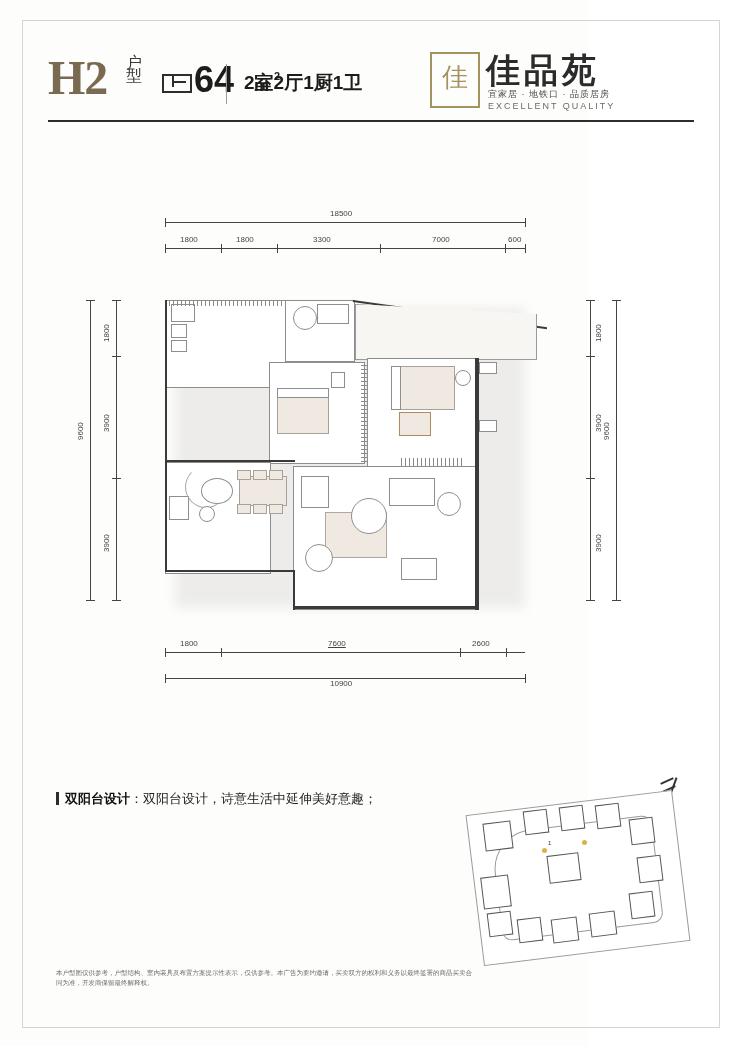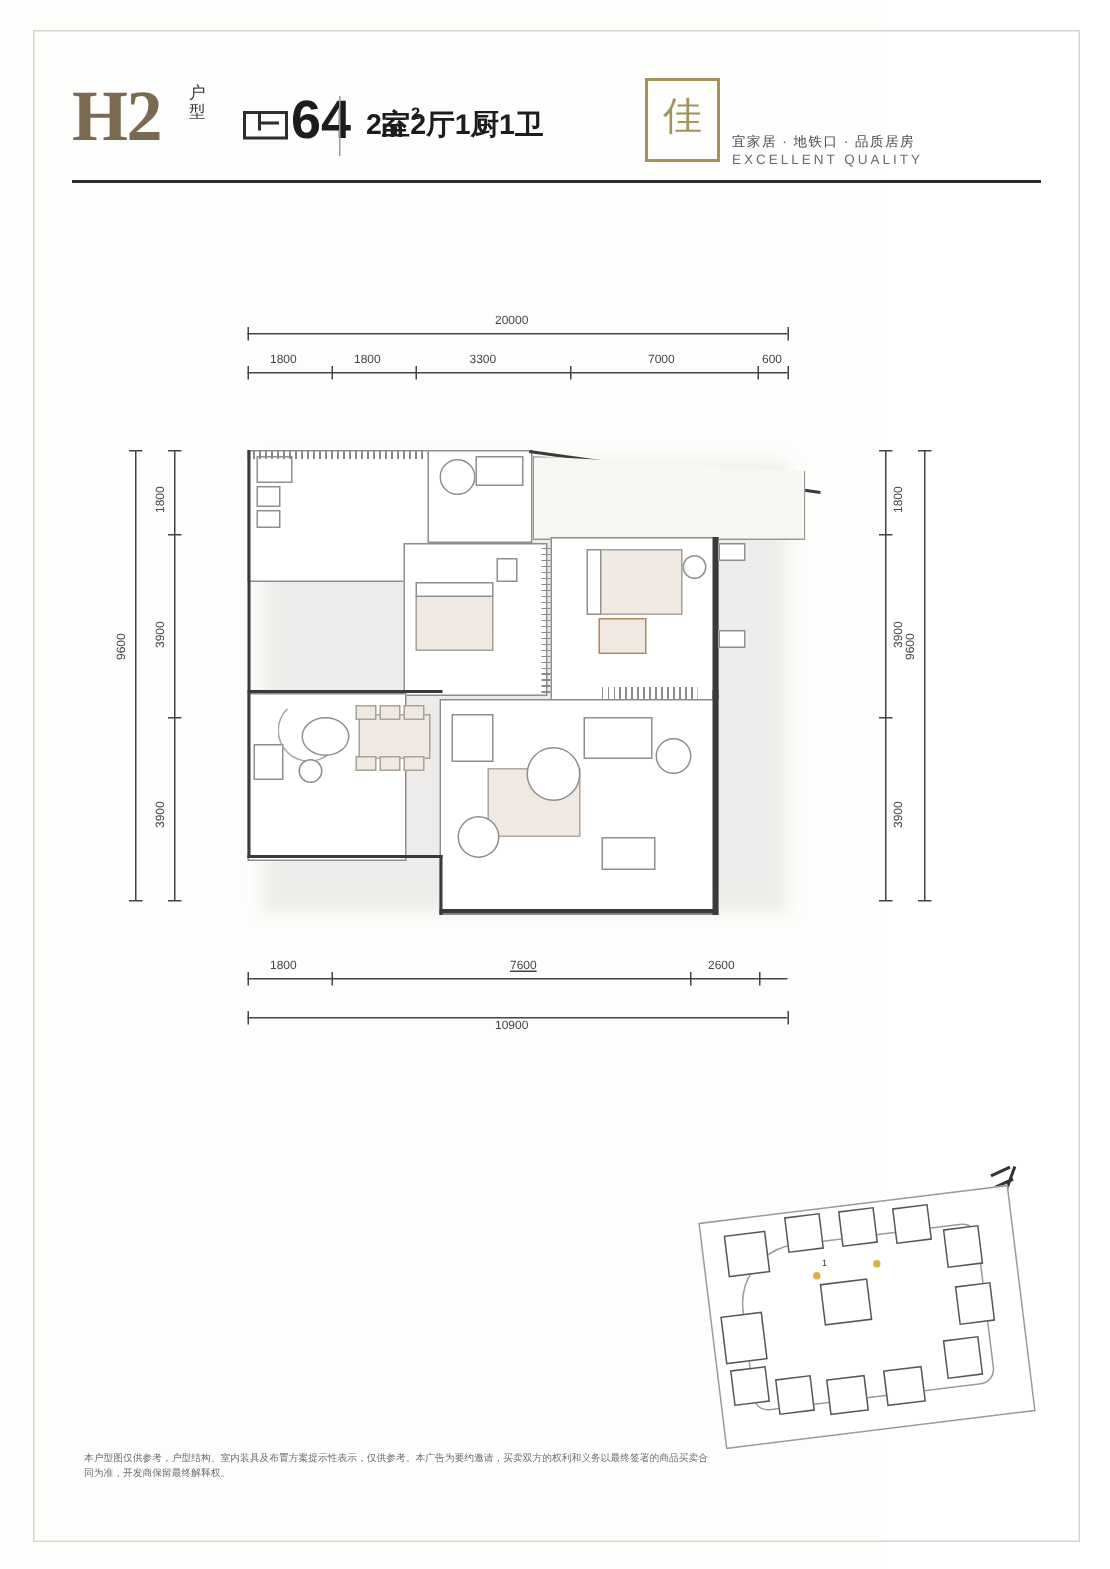--- a/index.html
+++ b/index.html
@@ -25,21 +25,21 @@
     position:absolute;left:0;top:68px;width:646px;height:2px;background:#2d2d2d;
   }
   .plan-code{
     position:absolute;left:0;top:0;
     font-size:48px;font-weight:bold;letter-spacing:-1px;
     color:#7a6a52;font-family:"Liberation Serif","DejaVu Serif",serif;
     line-height:52px;
   }
   .code-sub{
     position:absolute;left:78px;top:4px;width:16px;
-    font-size:11px;line-height:13px;color:#3a3a3a;letter-spacing:0;font-family:Liberation Serif, serif;
+    font-size:16px;line-height:13px;color:#3a3a3a;letter-spacing:0;font-family:Liberation Serif, serif;
   }
   .area-block{
     position:absolute;left:114px;top:4px;height:48px;
   }
   .icon-plan{
     position:absolute;left:0;top:18px;width:28px;height:16px;
   }
   .icon-plan .ip-outer{
     position:absolute;left:0;top:0;width:26px;height:15px;border:2px solid #2d2d2d;
   }
@@ -186,33 +186,34 @@
       <div class="area-sup">2</div>
     </div>
 
     <div class="vdiv"></div>
     <div class="rooms">2室2厅1厨1卫</div>
 
     <div class="logo">
       <div class="logo-mark">
         <div class="lm-inner">佳</div>
       </div>
+      <div class="logo-name">佳品苑</div>
       <div class="logo-tag">宜家居 · 地铁口 · 品质居房</div>
       <div class="logo-en">EXCELLENT QUALITY</div>
     </div>
 
     <div class="hdr-line"></div>
   </div>
 
   <div class="plan-wrap">
 
     <div class="dimline" style="left:105px;top:22px;width:360px;height:1px;"></div>
     <div class="tick" style="left:105px;top:18px;"></div>
     <div class="tick" style="left:465px;top:18px;"></div>
-    <div class="dim-text" style="left:270px;top:9px;">20000</div>
+    <div class="dim-text" style="left:270px;top:9px;">18500</div>
 
     <div class="dimline" style="left:105px;top:48px;width:360px;height:1px;"></div>
     <div class="tick" style="left:105px;top:44px;"></div>
     <div class="tick" style="left:161px;top:44px;"></div>
     <div class="tick" style="left:217px;top:44px;"></div>
     <div class="tick" style="left:320px;top:44px;"></div>
     <div class="tick" style="left:445px;top:44px;"></div>
     <div class="tick" style="left:465px;top:44px;"></div>
     <div class="dim-text" style="left:120px;top:35px;">1800</div>
     <div class="dim-text" style="left:176px;top:35px;">1800</div>
@@ -247,21 +248,21 @@
     <div class="tickv" style="left:552px;top:100px;"></div>
     <div class="tickv" style="left:552px;top:400px;"></div>
     <div class="dim-text" style="left:542px;top:240px;transform:rotate(-90deg);transform-origin:left top;">9600</div>
 
     <div class="dimline" style="left:105px;top:452px;width:360px;height:1px;"></div>
     <div class="tick" style="left:105px;top:448px;"></div>
     <div class="tick" style="left:161px;top:448px;"></div>
     <div class="tick" style="left:400px;top:448px;"></div>
     <div class="tick" style="left:446px;top:448px;"></div>
     <div class="dim-text" style="left:120px;top:439px;">1800</div>
-    <div class="dim-text" style="left:280px;top:439px;text-decoration:underline;">7600</div>
+    <div class="dim-text" style="left:268px;top:439px;text-decoration:underline;">7600</div>
     <div class="dim-text" style="left:412px;top:439px;">2600</div>
 
     <div class="dimline" style="left:105px;top:478px;width:360px;height:1px;"></div>
     <div class="tick" style="left:105px;top:474px;"></div>
     <div class="tick" style="left:465px;top:474px;"></div>
     <div class="dim-text" style="left:270px;top:479px;">10900</div>
 
     <div class="plan-body">
 
       <div class="shadow-r" style="left:10px;top:8px;width:350px;height:300px;filter:blur(6px);opacity:.35;"></div>
@@ -322,20 +323,23 @@
 
       <div class="wall" style="left:0px;top:0px;width:2px;height:272px;"></div>
       <div class="wall" style="left:0px;top:270px;width:130px;height:2px;"></div>
       <div class="wall" style="left:128px;top:270px;width:2px;height:40px;"></div>
       <div class="wall" style="left:0px;top:160px;width:130px;height:2px;"></div>
       <div class="wall" style="left:310px;top:160px;width:4px;height:150px;"></div>
     </div>
   </div>
 
   <div class="features">
+    <div class="feat">
+      <span class="bar"></span><b>双阳台设计</b><span>：双阳台设计，诗意生活中延伸美好意趣；</span>
+    </div>
   </div>
 
   <div class="sitemap">
     <div class="compass">
       <div class="needle"></div>
         <div class="wing"></div>
         <div class="wing2"></div>
     </div>
     <div class="sm-road" style="left:4px;top:22px;width:206px;height:150px;transform:rotate(-7deg);"></div>
     <div class="sm-road" style="left:26px;top:44px;width:160px;height:106px;border-radius:40px 10px 10px 10px;transform:rotate(-7deg);"></div>

